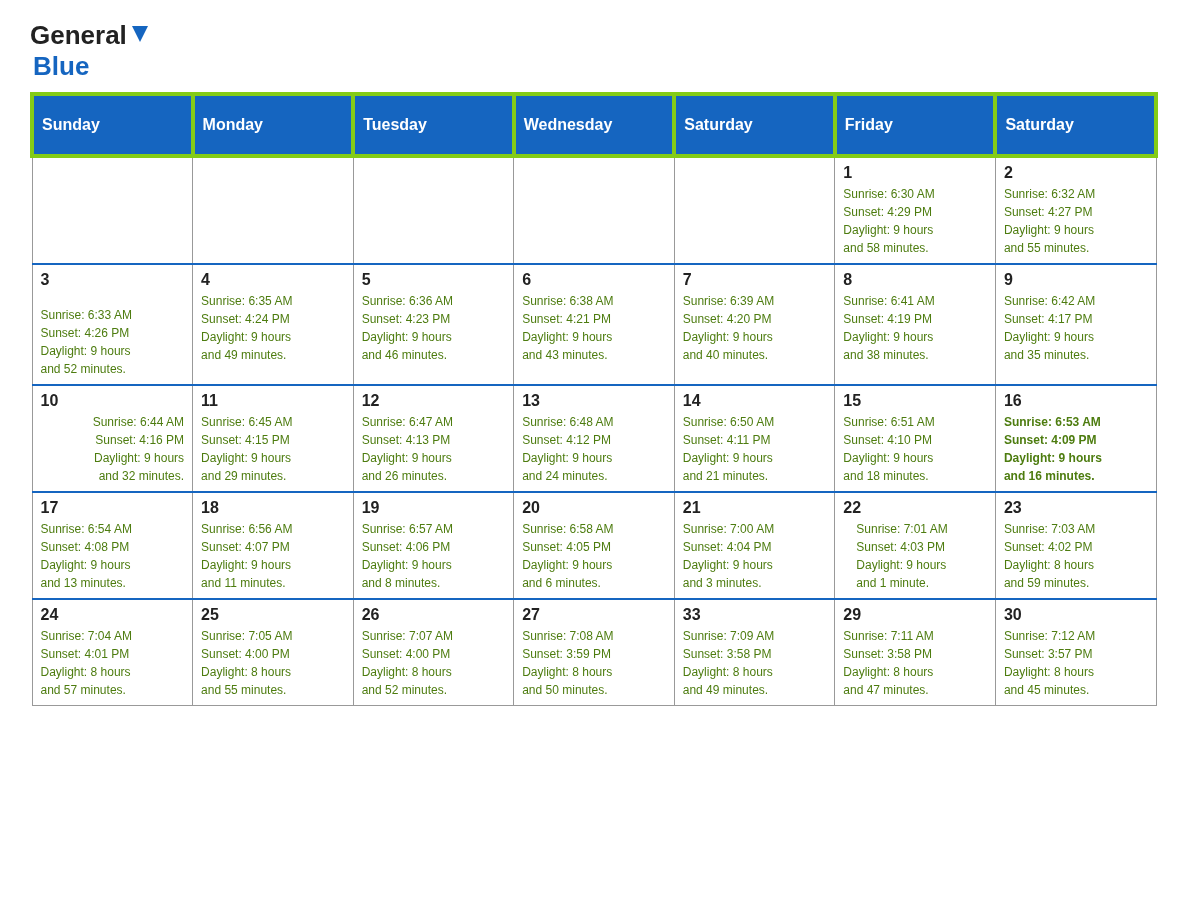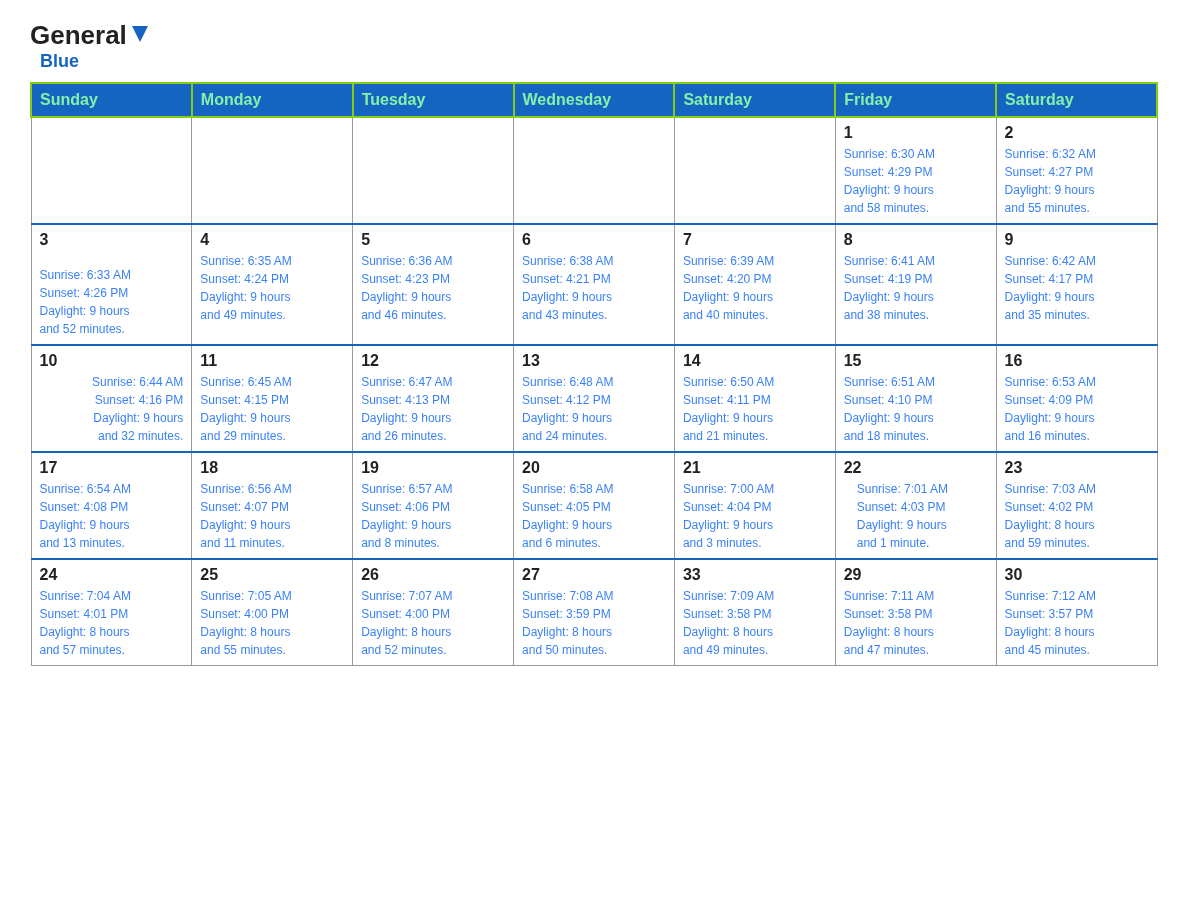--- a/index.html
+++ b/index.html
@@ -20,24 +20,24 @@
       display: flex;
       flex-direction: column;
       align-items: flex-start;
     }
     .logo-general {
       font-size: 26px;
       font-weight: bold;
       color: #222;
     }
     .logo-blue-text {
-      font-size: 18px;
+      font-size: 26px;
       font-weight: bold;
       color: #1565C0;
-      margin-left: 10px;
+      margin-left: 3px;
     }
     .title-area {
       text-align: right;
     }
     .month-title {
       font-size: 52px;
       font-weight: bold;
       color: #222;
       line-height: 1.1;
     }
@@ -47,44 +47,44 @@
       margin-top: 4px;
     }
     .calendar {
       width: 100%;
       border-collapse: collapse;
       margin-top: 10px;
       border: 1px solid #1565C0;
     }
     .calendar th {
       background-color: #1565C0;
-      color: #86efac;
+      color: #ffffff;
       font-size: 16px;
       font-weight: bold;
-      padding: 7px 8px;
+      padding: 20px 8px;
       text-align: left;
-      border: 2px solid #84cc16;
+      border: 4px solid #84cc16;
     }
     .calendar td {
       vertical-align: top;
       padding: 6px 8px;
       border: 1px solid #999;
       width: 14.28%;
       min-height: 90px;
     }
     .day-number {
       font-size: 16px;
       font-weight: bold;
       color: #222;
       display: block;
       margin-bottom: 3px;
     }
     .day-info {
       font-size: 12px;
-      color: #3b82f6;
+      color: #4d7c0f;
       line-height: 1.5;
     }
     .empty-cell {
       background: #fff;
     }
     .week-row td {
       border-top: 2px solid #1565C0;
     }
   </style>
 </head>
@@ -233,21 +233,21 @@
         </td>
         <td>
           <span class="day-number">15</span>
           <div class="day-info" style="white-space: pre-line;">Sunrise: 6:51 AM
 Sunset: 4:10 PM
 Daylight: 9 hours
 and 18 minutes.</div>
         </td>
         <td>
           <span class="day-number">16</span>
-          <div class="day-info" style="white-space: pre-line;">Sunrise: 6:53 AM
+          <div class="day-info" style="white-space: pre-line; font-weight: bold;">Sunrise: 6:53 AM
 Sunset: 4:09 PM
 Daylight: 9 hours
 and 16 minutes.</div>
         </td>
       </tr>
       <tr class="week-row">
         <td>
           <span class="day-number">17</span>
           <div class="day-info" style="white-space: pre-line;">Sunrise: 6:54 AM
 Sunset: 4:08 PM

